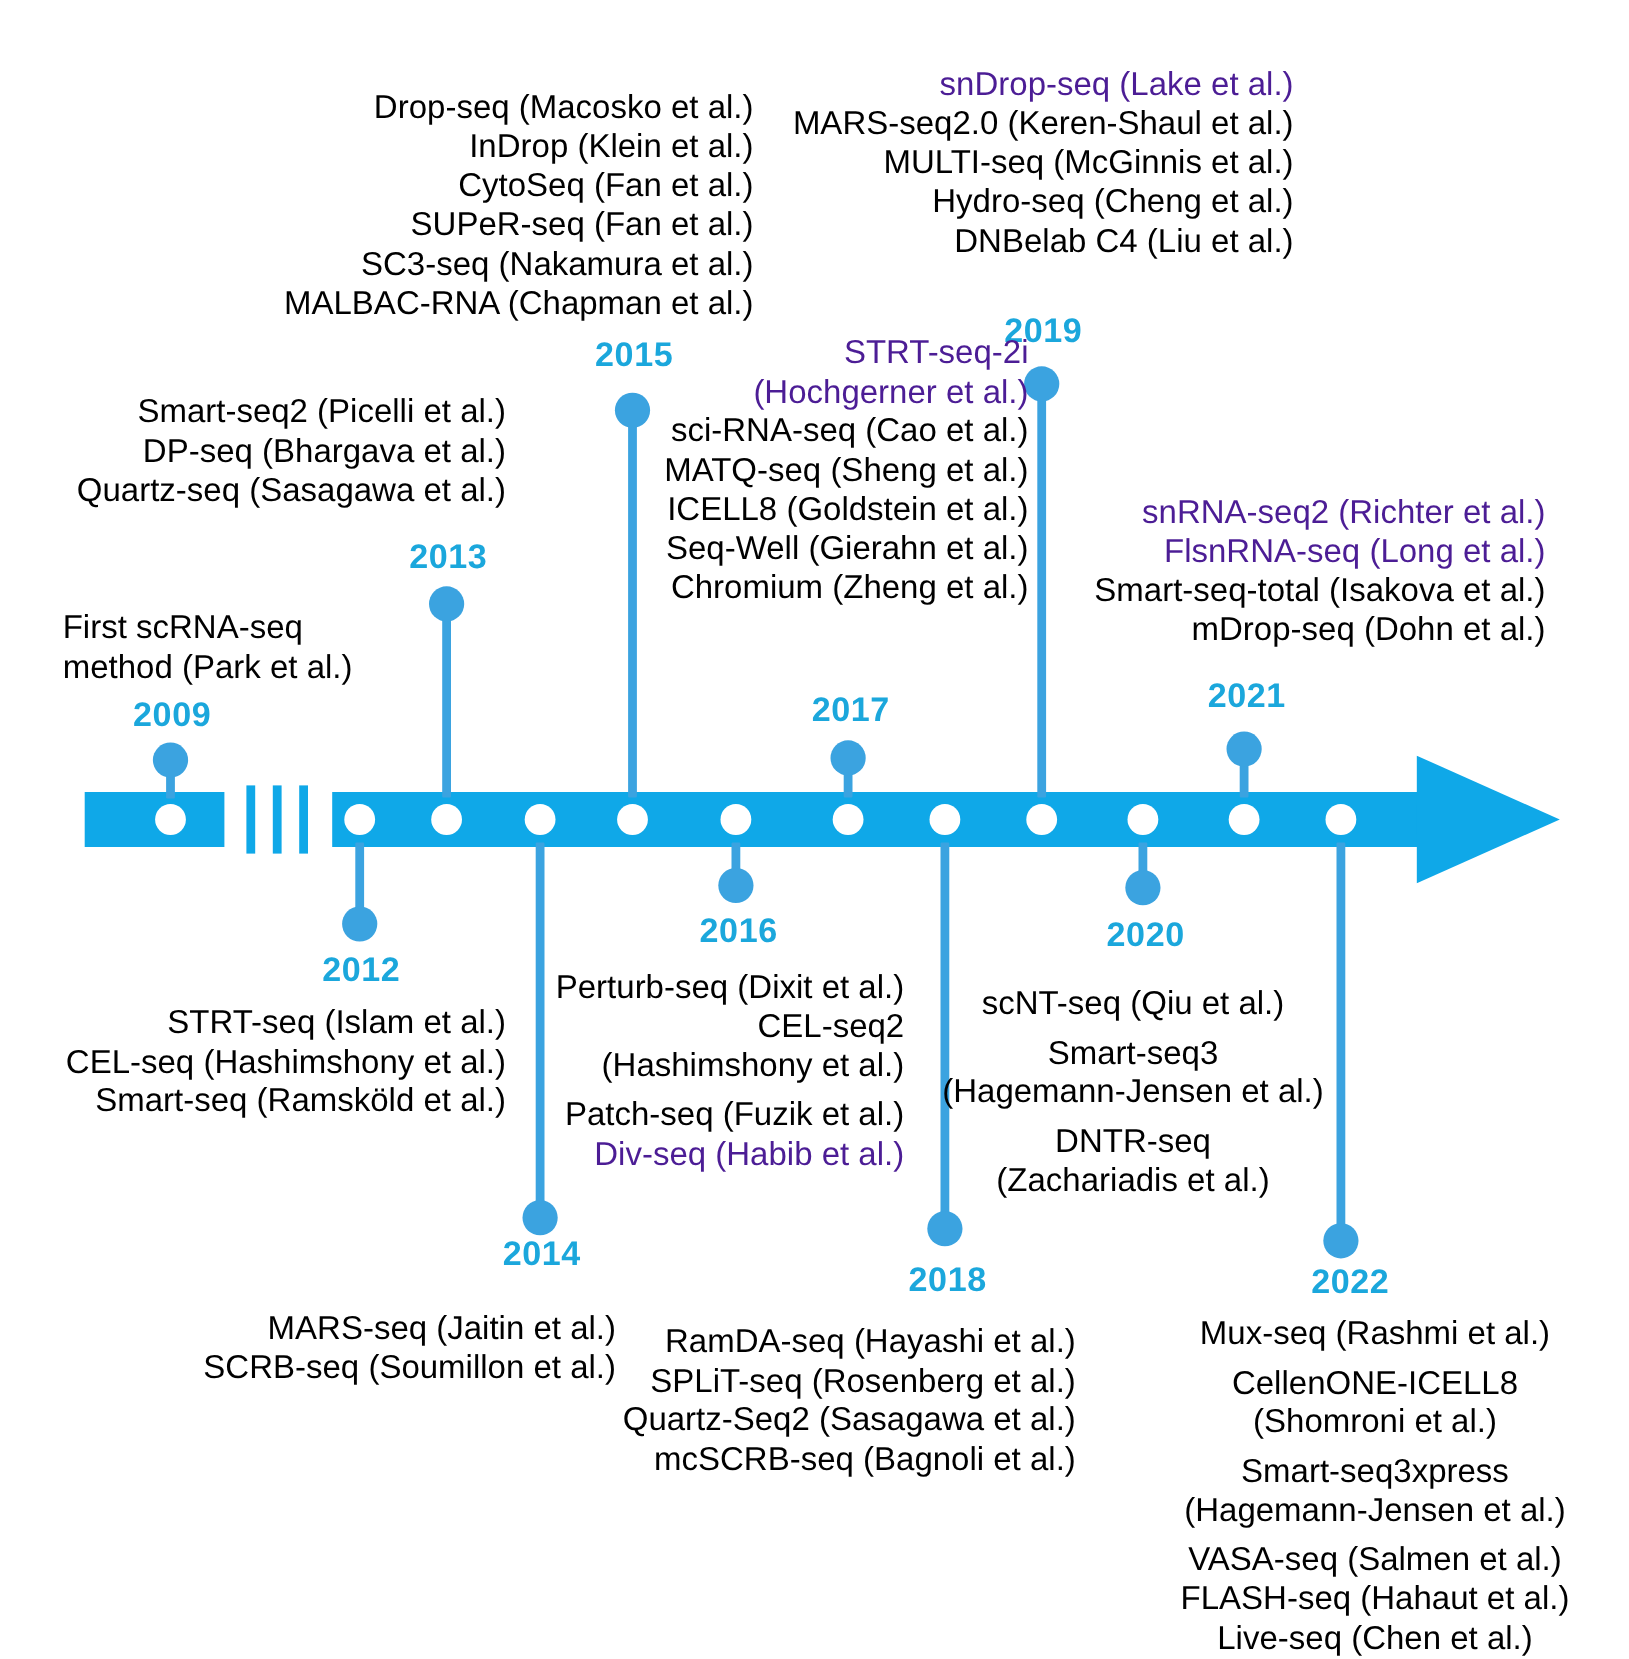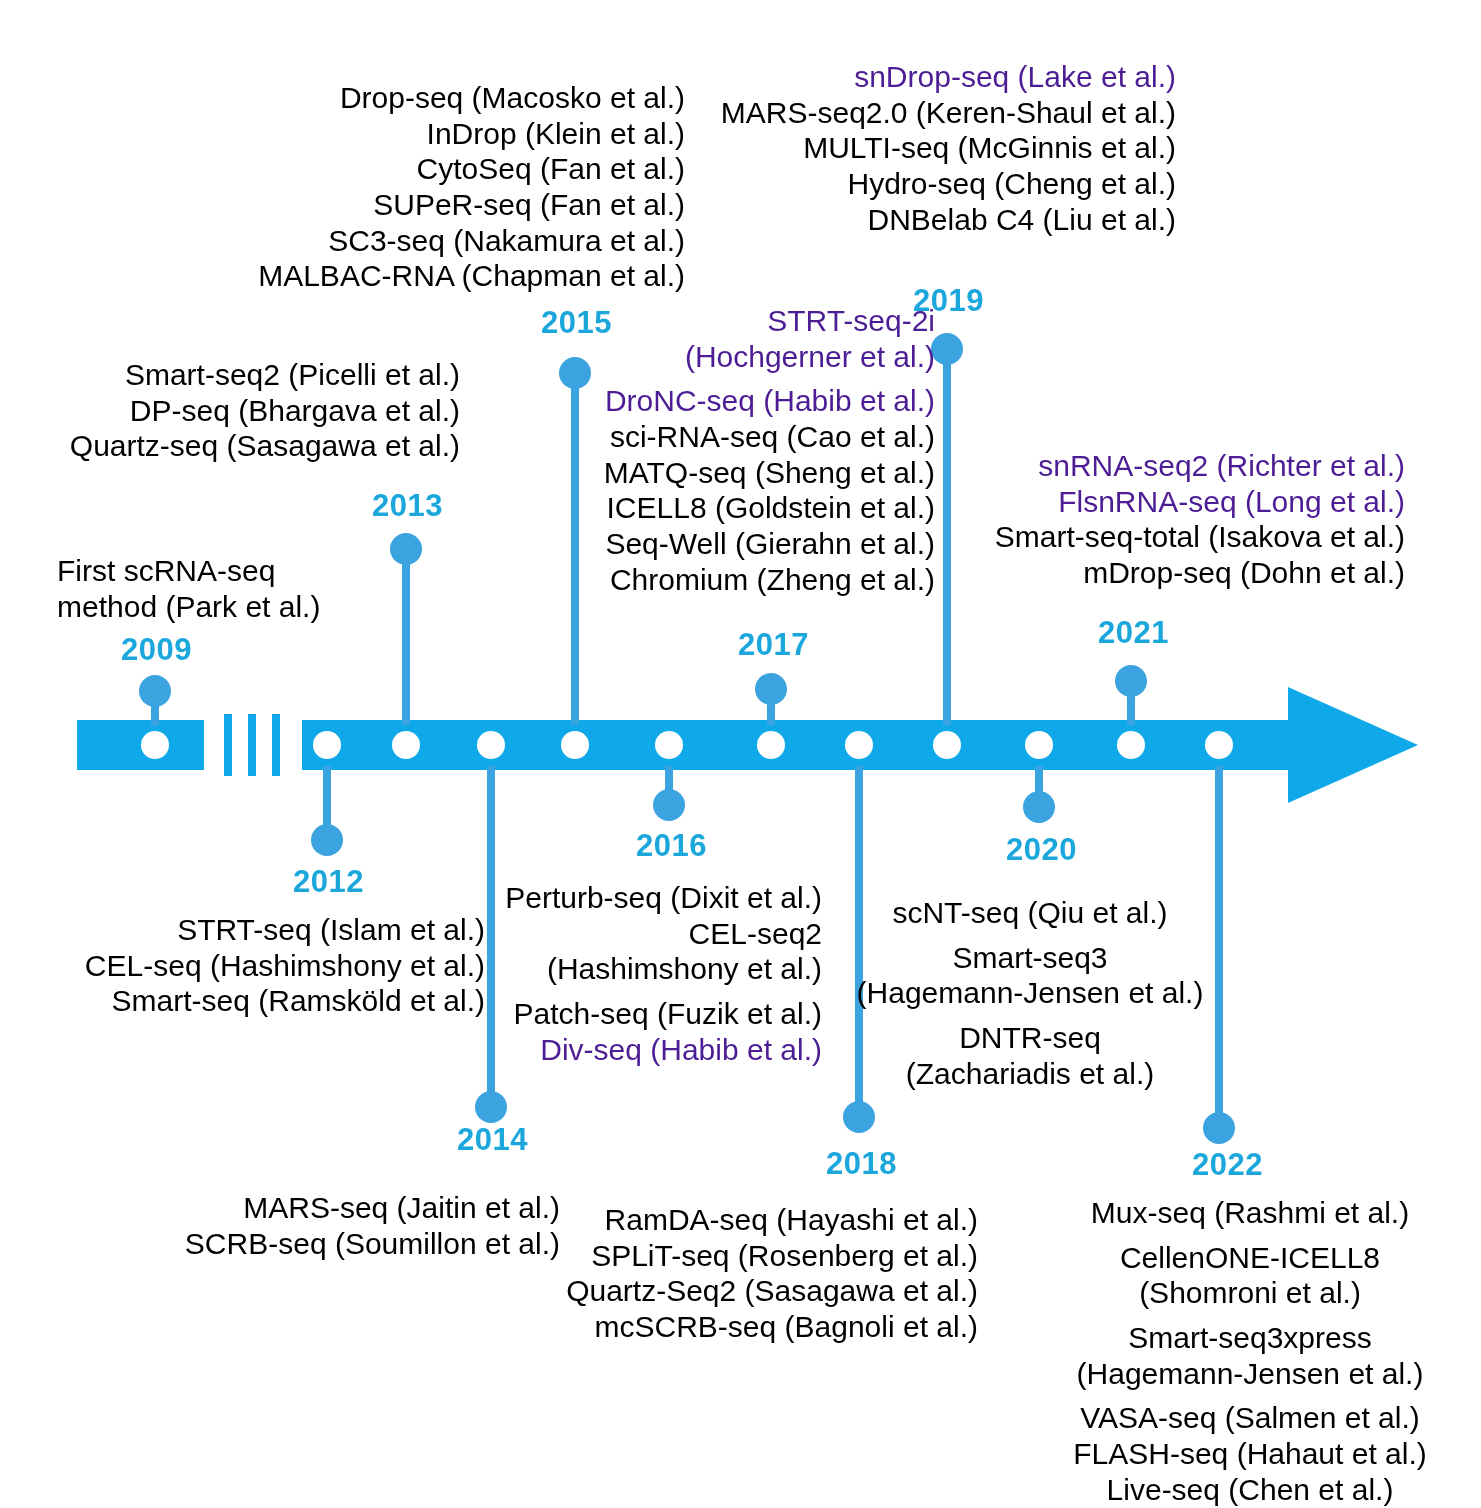--- a/index.html
+++ b/index.html
@@ -171,21 +171,21 @@
   <div class="year" style="left:913px; top:283px;">2019</div>
   <div class="year" style="left:1006px; top:832px;">2020</div>
   <div class="year" style="left:1098px; top:615px;">2021</div>
   <div class="year" style="left:1192px; top:1147px;">2022</div>
 
   <div class="block align-left" style="left:57px; top:553px;">
       <span class="entry">First scRNA-seq</span>
       <span class="entry">method (Park et al.)</span>
     </div>
 
-  <div class="block align-right" style="left:0px; top:912px; width:460px;padding-left:25px;">
+  <div class="block align-right" style="left:0px; top:912px; width:460px;">
       <span class="entry">STRT-seq (Islam et al.)</span>
       <span class="entry">CEL-seq (Hashimshony et al.)</span>
       <span class="entry">Smart-seq (Ramsköld et al.)</span>
     </div>
 
   <div class="block align-right" style="left:0px; top:357px; width:460px;">
       <span class="entry">Smart-seq2 (Picelli et al.)</span>
       <span class="entry">DP-seq (Bhargava et al.)</span>
       <span class="entry">Quartz-seq (Sasagawa et al.)</span>
     </div>
@@ -199,21 +199,20 @@
       <span class="entry">Drop-seq (Macosko et al.)</span>
       <span class="entry">InDrop (Klein et al.)</span>
       <span class="entry">CytoSeq (Fan et al.)</span>
       <span class="entry">SUPeR-seq (Fan et al.)</span>
       <span class="entry">SC3-seq (Nakamura et al.)</span>
       <span class="entry">MALBAC-RNA (Chapman et al.)</span>
     </div>
 
   <div class="block align-right" style="left:540px; top:303px; width:395px;">
       <span class="entry red">STRT-seq-2i<span class="sub">(Hochgerner et al.)</span></span>
-      <span class="entry red gap">DroNC-seq (Habib et al.)</span>
       <span class="entry">sci-RNA-seq (Cao et al.)</span>
       <span class="entry">MATQ-seq (Sheng et al.)</span>
       <span class="entry">ICELL8 (Goldstein et al.)</span>
       <span class="entry">Seq-Well (Gierahn et al.)</span>
       <span class="entry">Chromium (Zheng et al.)</span>
     </div>
 
   <div class="block align-right" style="left:440px; top:880px; width:382px;">
       <span class="entry">Perturb-seq (Dixit et al.)</span>
       <span class="entry">CEL-seq2<span class="sub">(Hashimshony et al.)</span></span>

